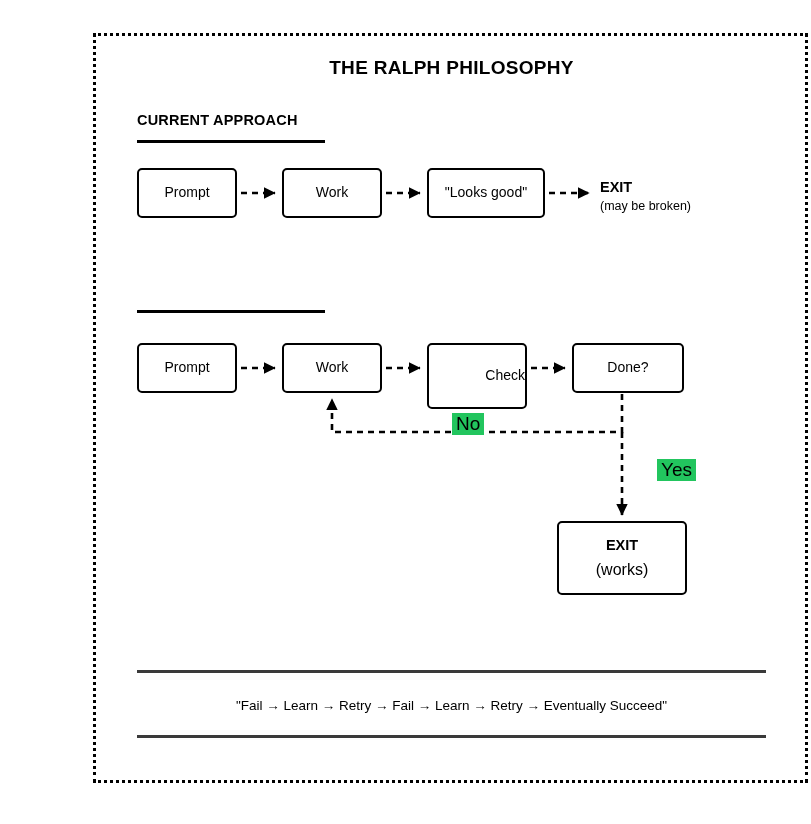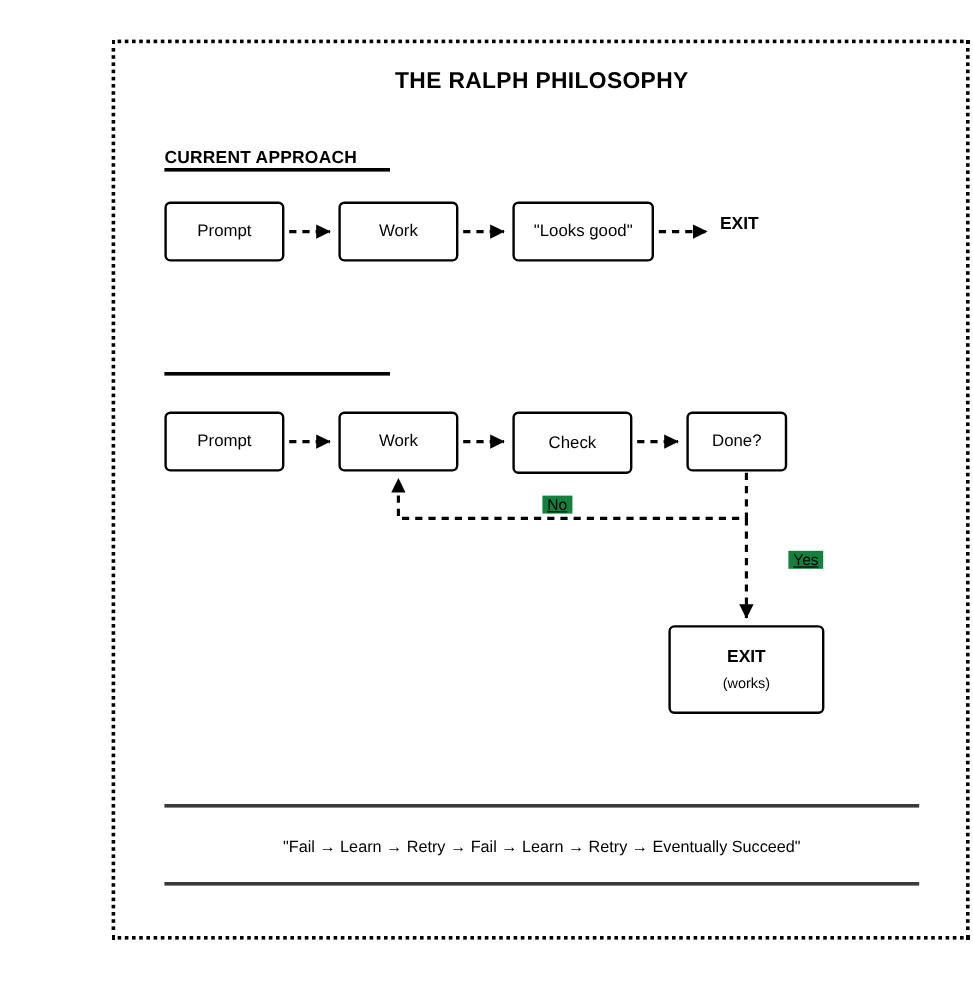--- a/index.html
+++ b/index.html
@@ -54,21 +54,21 @@
     font-weight: bold;
     letter-spacing: 0.2px;
     white-space: nowrap;
   }
   .section-rule {
     position: absolute;
     height: 3px;
     background: #000000;
   }
 
-  #heading-current { left: 91px; top: 124px; text-align: right; }
+  #heading-current { left: 91px; top: 112px; text-align: right; }
   #rule-current    { left: 91px; top: 140px; width: 188px; }
 
   #heading-ralph   { left: 91px; top: 290px; }
   #rule-ralph      { left: 91px; top: 310px; width: 188px; }
 
   
   .node {
     position: absolute;
     box-sizing: border-box;
     border: 2.5px solid #000000;
@@ -104,49 +104,48 @@
   }
   #exit-broken .exit-sub {
     font-size: 12.5px;
     display: block;
     line-height: 1.35;
   }
 
   
   #node-r2-prompt { left: 91px;  top: 343px; width: 100px; height: 50px; }
   #node-r2-work   { left: 236px; top: 343px; width: 100px; height: 50px; }
-  #node-r2-check  { left: 381px; top: 343px; width: 100px; height: 52px; }
-  #node-r2-done   { left: 526px; top: 343px; width: 84px; height: 50px; }
+  #node-r2-check  { left: 381px; top: 343px; width: 100px; height: 66px; align-items: flex-end; }
+  #node-r2-done   { left: 526px; top: 343px; width: 112px; height: 50px; }
 
   
   #node-exit-works {
     left: 511px;
     top: 521px;
     width: 130px;
     height: 74px;
   }
   #node-exit-works .exit-title {
     font-size: 14.5px;
     font-weight: bold;
     display: block;
     margin-bottom: 5px;
   }
   #node-exit-works .exit-sub {
-    font-size: 12px;
+    font-size: 16px;
     display: block;
   }
 
   
   .edge-label {
     position: absolute;
-    font-size: 13px;
-    background: #15803d;
+    font-size: 19px;
+    background: #22c55e;
     padding: 0 4px;
     white-space: nowrap;
-    text-decoration: underline;
   }
   #label-no  { left: 406px; top: 413px; }
   #label-yes { left: 611px; top: 459px; }
 
   
   #connectors {
     position: absolute;
     left: 0;
     top: 0;
     width: 811px;
@@ -191,20 +190,21 @@
   </div>
   <div id="node-r1-work" class="node">
     <span>Work</span>
   </div>
   <div id="node-r1-looks" class="node">
     <span>"Looks good"</span>
   </div>
 
   <div id="exit-broken">
     <span class="exit-title">EXIT</span>
+    <span class="exit-sub">(may be broken)</span>
   </div>
 
   <div id="rule-ralph" class="section-rule"></div>
 
   <div id="node-r2-prompt" class="node">
     <span>Prompt</span>
   </div>
   <div id="node-r2-work" class="node">
     <span>Work</span>
   </div>

